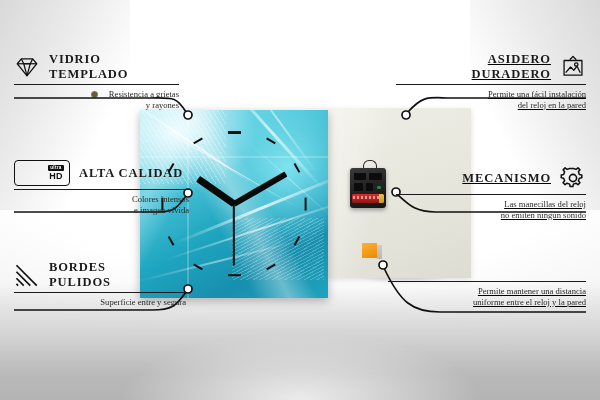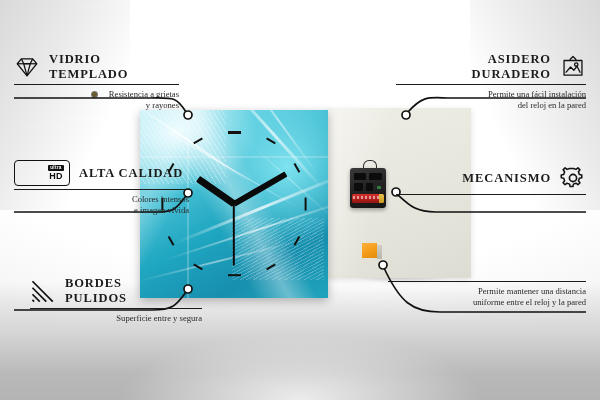--- a/index.html
+++ b/index.html
@@ -94,21 +94,21 @@
 
   
   .feat{position:absolute;}
   .feat .ttl{font-family:"Liberation Serif",serif;font-weight:700;
     font-size:12.5px;letter-spacing:.9px;color:#1b1b1b;line-height:14.5px;
     text-transform:uppercase;white-space:nowrap;}
   .feat .rule{height:1.1px;background:#1b1b1b;margin:3px 0 4px;}
   .feat .desc{font-family:"Liberation Serif",serif;font-size:8.6px;
     color:#2a2a2a;line-height:10.6px;white-space:pre-line;text-align:right;}
   .feat.left .head{display:flex;align-items:center;gap:9px;}
-  .feat.right{text-align:right;}
+  .feat.right{text-align:right;text-decoration:underline;}
   .feat.right .head{display:flex;align-items:center;justify-content:flex-end;gap:9px;}
   .ico{width:26px;height:26px;flex:0 0 26px;display:block;}
   .hd-box{width:26px;height:24px;flex:0 0 26px;border:1.6px solid #111;border-radius:4px;
     display:flex;flex-direction:column;align-items:center;justify-content:center;line-height:1;padding-left:28px;}
   .hd-box .u{font-family:"Liberation Sans",sans-serif;font-size:4.6px;font-weight:700;
     letter-spacing:.3px;color:#fff;background:#111;padding:.5px 2px;border-radius:1px;}
   .hd-box .h{font-family:"Liberation Sans",sans-serif;font-size:9px;font-weight:700;
     color:#111;margin-top:1px;letter-spacing:.2px;}
 </style>
 </head>
@@ -224,21 +224,21 @@
       </div>
       <div>
         <div class="ttl">ALTA CALIDAD</div>
       </div>
     </div>
     <div class="rule"></div>
     <div class="desc">Colores intensos
 e imagen vívida</div>
   </div>
 
-  <div class="feat left" style="left:14px;top:276px;width:172px;margin-left:16px;">
+  <div class="feat left" style="left:14px;top:260px;width:172px;">
     <div class="head">
       <svg class="ico" viewBox="0 0 32 32">
         <g stroke="#111" stroke-width="2.1" stroke-linecap="butt">
           <path d="M3 4 L28 29"></path>
             <path d="M3 12 L20 29"></path>
             <path d="M3 20 L12 29"></path>
             <path d="M3 27 L5 29"></path>
         </g>
       </svg>
       <div>
@@ -276,20 +276,22 @@
         <div class="ttl">MECANISMO</div>
       </div>
       <svg class="ico" viewBox="0 0 32 32">
         <g fill="none" stroke="#111" stroke-width="2" stroke-linejoin="round">
           <path d="M16 3 l3.4 1.2 2.6-2.0 2.6 2.6 -2.0 2.6 1.2 3.4 3.2 .6 0 3.7 -3.2 .6 -1.2 3.4 2.0 2.6 -2.6 2.6 -2.6-2.0 -3.4 1.2 -.6 3.2 -3.7 0 -.6-3.2 -3.4-1.2 -2.6 2.0 -2.6-2.6 2.0-2.6 -1.2-3.4 -3.2-.6 0-3.7 3.2-.6 1.2-3.4 -2.0-2.6 2.6-2.6 2.6 2.0 3.4-1.2 z" transform="translate(0.5,0.5) scale(0.94) translate(1,1)"></path>
           <circle cx="16" cy="16" r="4.4"></circle>
         </g>
       </svg>
     </div>
     <div class="rule"></div>
+    <div class="desc">Las manecillas del reloj
+no emiten ningún sonido</div>
   </div>
 
   <div class="feat right" style="right:14px;top:278px;width:198px;">
     <div class="rule"></div>
     <div class="desc">Permite mantener una distancia
 uniforme entre el reloj y la pared</div>
   </div>
 
 </div>
 

